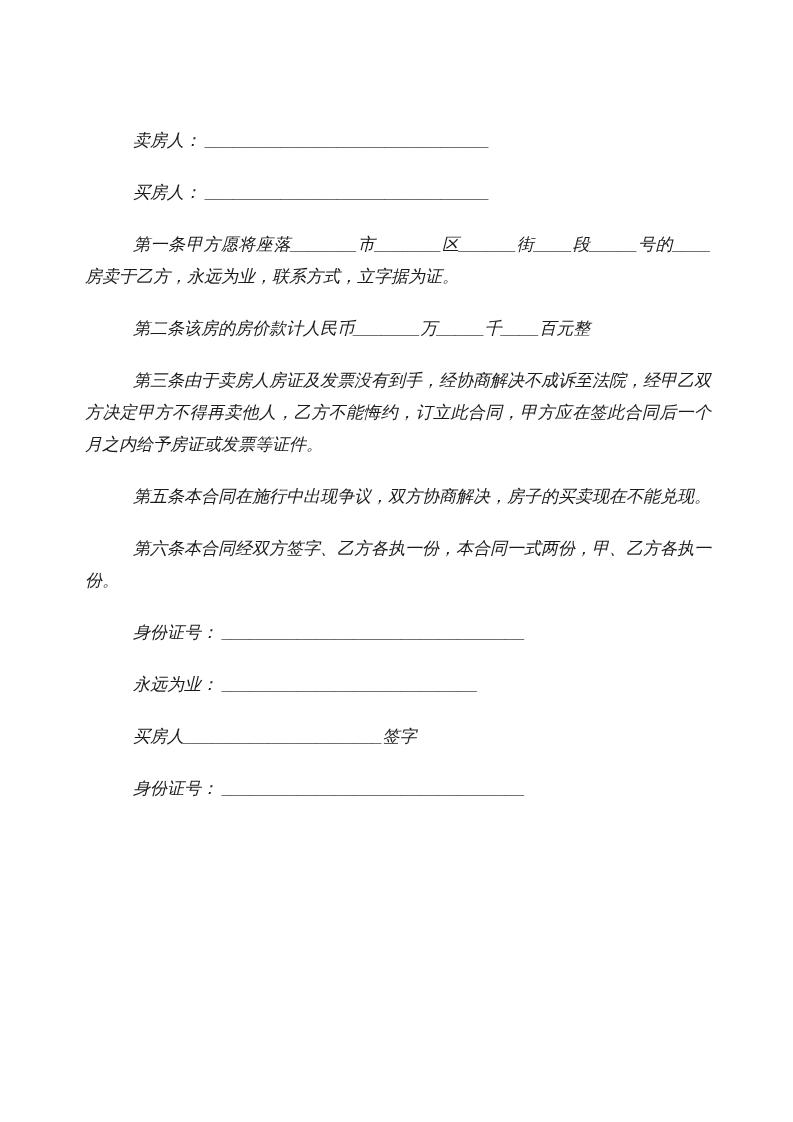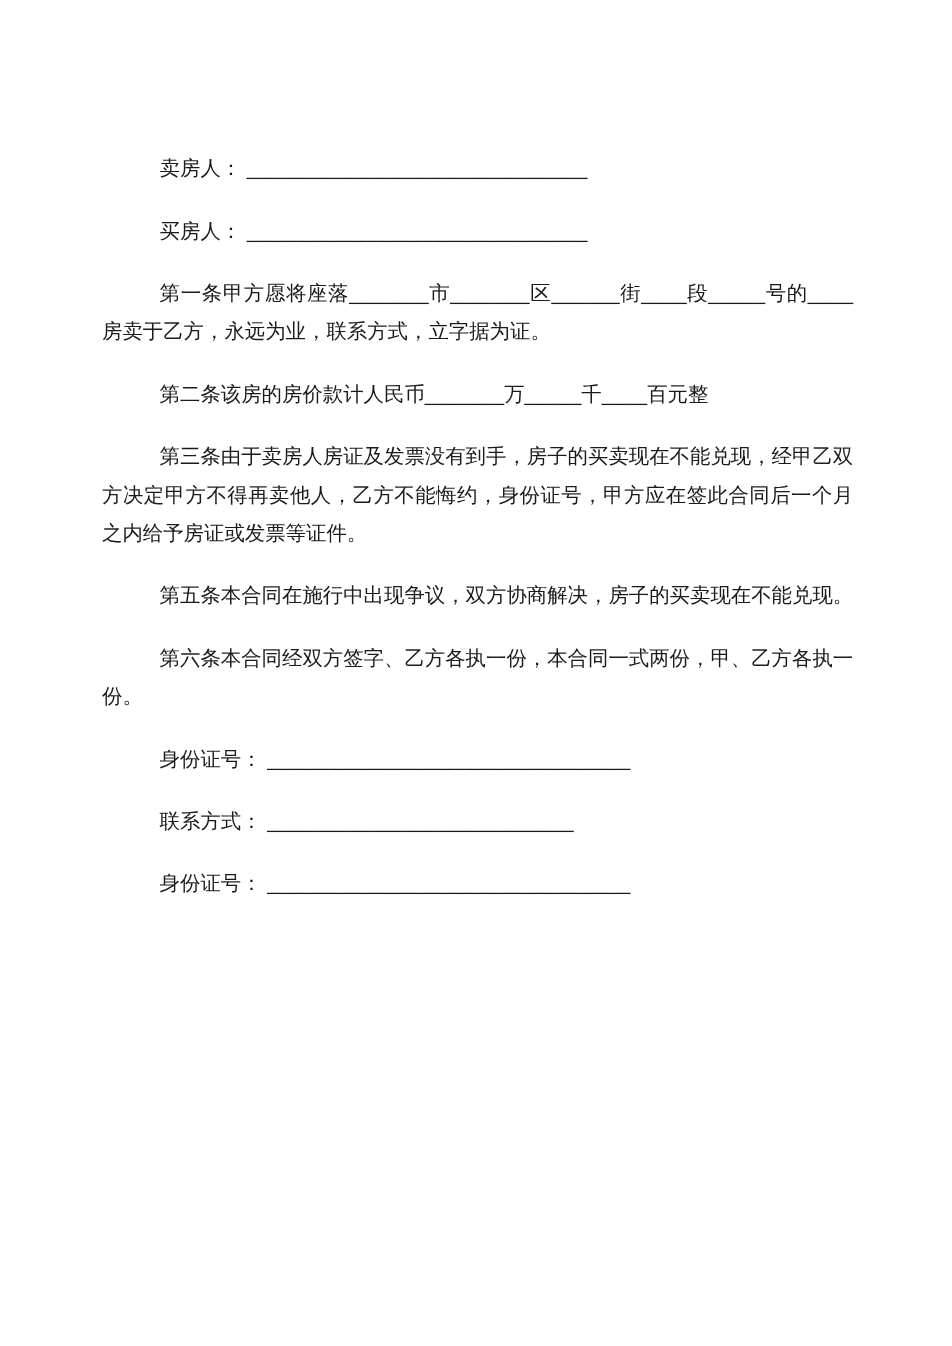--- a/index.html
+++ b/index.html
@@ -18,36 +18,38 @@
   .content {
     position: absolute;
     left: 85px;
     top: 125px;
     width: 626px;
     color: #1a1a1a;
     font-size: 17px;
     line-height: 32px;
     text-align: justify;
     overflow-wrap: break-word;
+    font-style: italic;
   }
   .content p {
     margin: 0 0 20px 0;
     text-indent: 48px;
     padding: 0;
   }
 </style>
 </head>
 <body>
 
 <div class="page">
   <div class="content">
     <p>卖房人： ______________________________</p>
     <p>买房人： ______________________________</p>
     <p>第一条甲方愿将座落_______市_______区______街____段_____号的____房卖于乙方，永远为业，联系方式，立字据为证。</p>
     <p>第二条该房的房价款计人民币_______万_____千____百元整</p>
-    <p>第三条由于卖房人房证及发票没有到手，房子的买卖现在不能兑现，经甲乙双方决定甲方不得再卖他人，乙方不能悔约，身份证号，甲方应在签此合同后一个月之内给予房证或发票等证件。</p>
+    <p>第三条由于卖房人房证及发票没有到手，经协商解决不成诉至法院，经甲乙双方决定甲方不得再卖他人，乙方不能悔约，订立此合同，甲方应在签此合同后一个月之内给予房证或发票等证件。</p>
     <p>第五条本合同在施行中出现争议，双方协商解决，房子的买卖现在不能兑现。</p>
     <p>第六条本合同经双方签字、乙方各执一份，本合同一式两份，甲、乙方各执一份。</p>
     <p>身份证号： ________________________________</p>
-    <p>联系方式： ___________________________</p>
+    <p>永远为业： ___________________________</p>
+    <p>买房人_____________________签字</p>
     <p>身份证号： ________________________________</p>
   </div>
 </div>
 
 </body></html>

